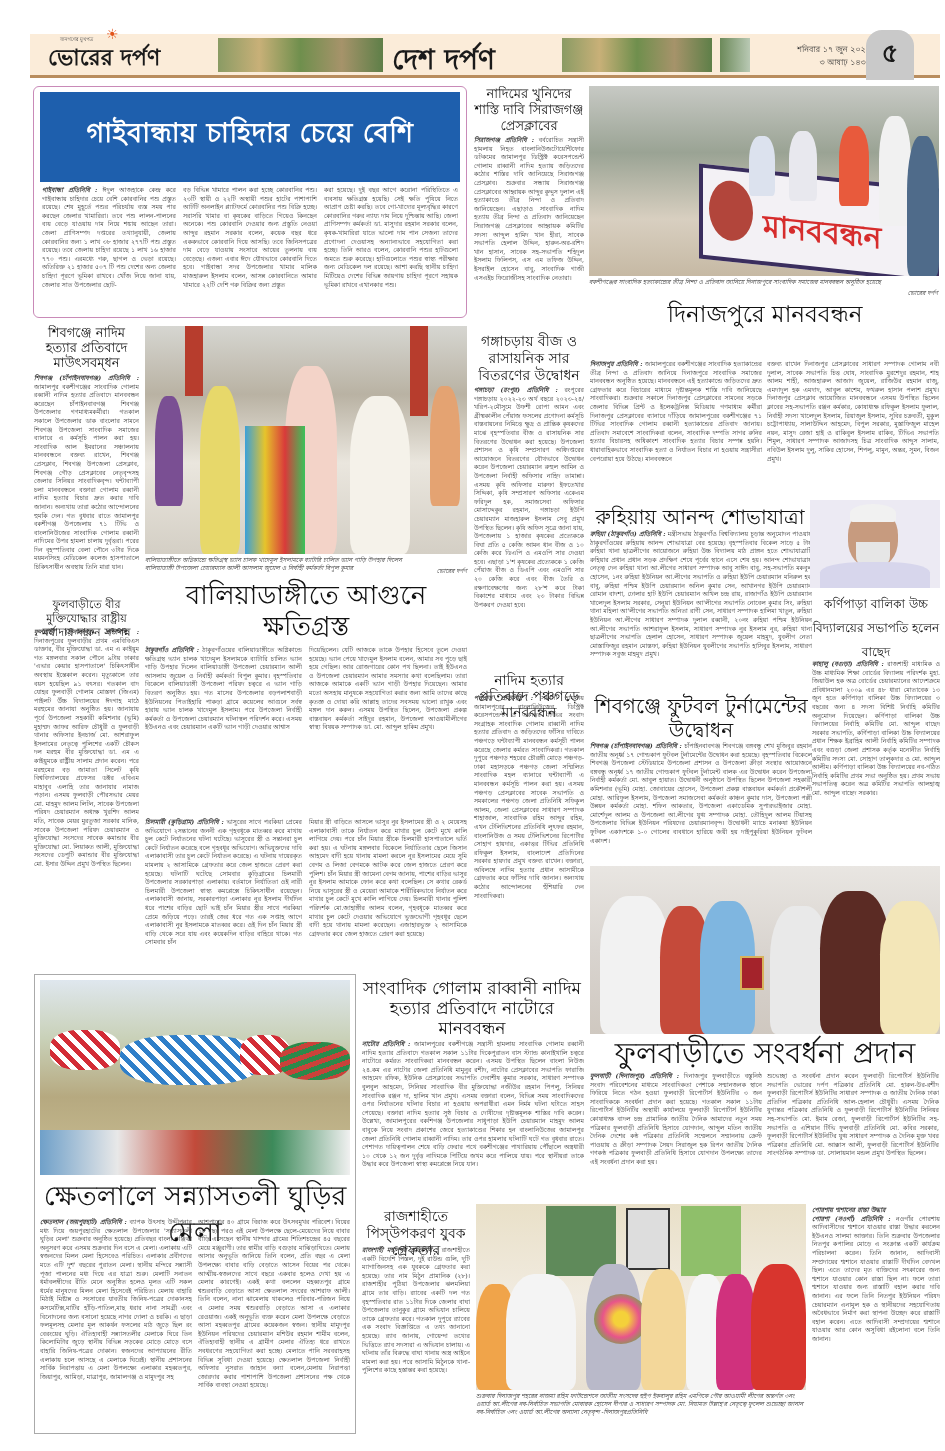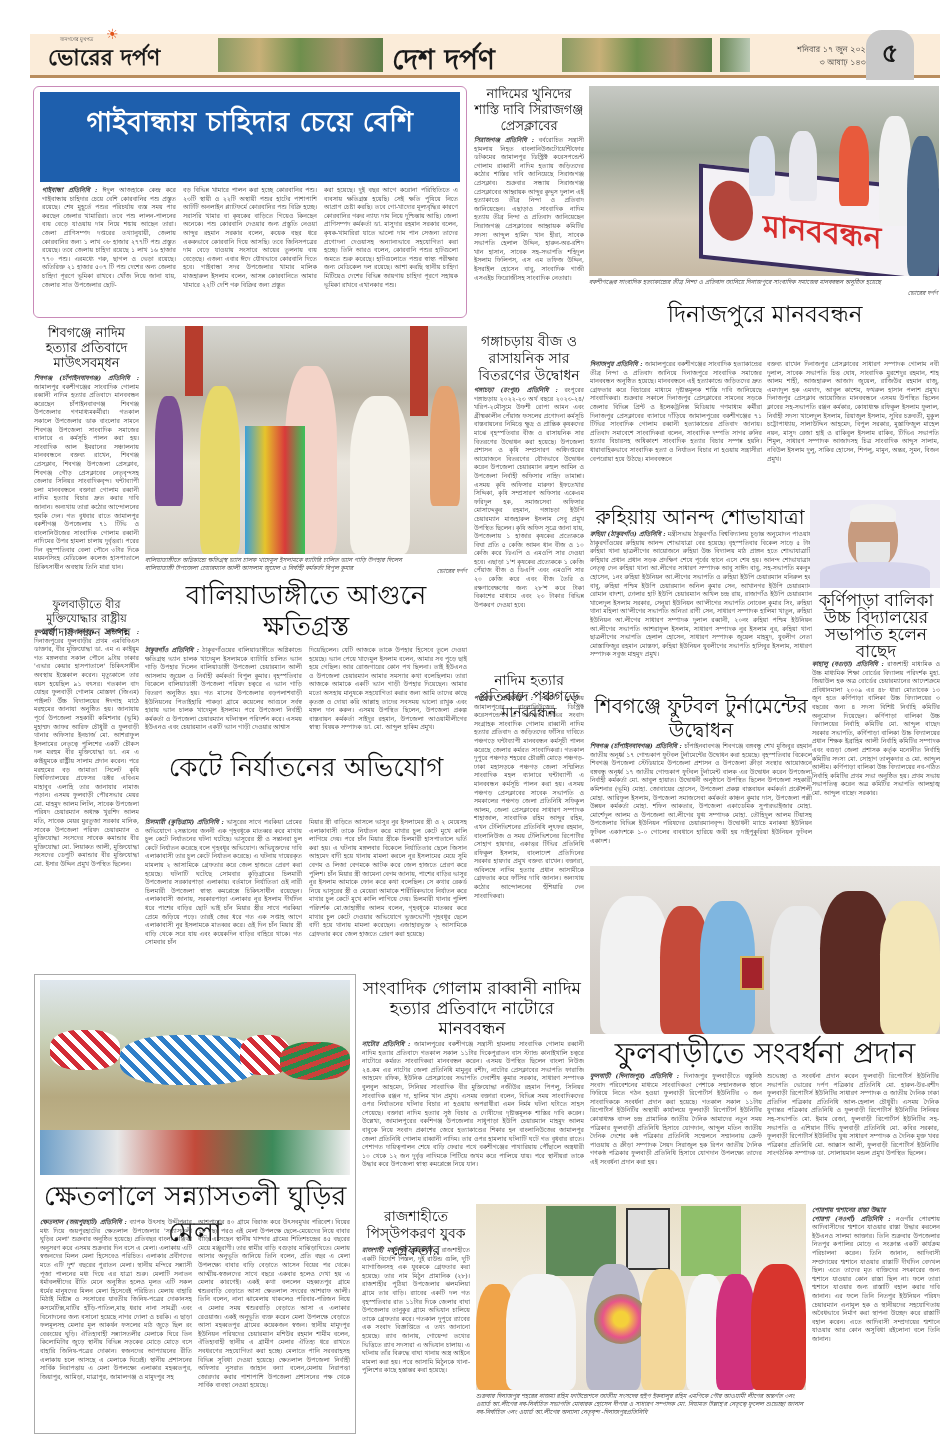--- a/index.html
+++ b/index.html
@@ -7,21 +7,21 @@
   .abs{position:absolute}
   .masthead{left:30px;top:34px;width:910px;height:44px;background:#fbecd9;border-bottom:3px solid #b98d5e}
   .logo{left:48px;top:40px;font-size:22px;font-weight:bold;color:#1a1a1a}
   .logo .sun{color:#e2541a}
   .tagline{left:60px;top:36px;font-size:5px;color:#444}
   .strip{height:34px;top:38px;background:linear-gradient(90deg,#8a9b64,#c8b078,#6f8f4d,#a6936a,#5e7f48)}
   .section-title{left:392px;top:38px;font-size:28px;font-weight:bold}
   .date{right:74px;top:43px;font-size:8px;text-align:right;line-height:13px;color:#333}
   .page-tab{left:866px;top:30px;width:48px;height:50px;background:#c9c9c9;border-radius:16px 16px 0 0;display:flex;align-items:center;justify-content:center;font-size:26px;font-weight:bold}
   .lead-box{left:33px;top:86px;width:434px;height:232px;border:1.5px solid #c98ab8;border-radius:6px}
-  .lead-head{left:40px;top:92px;width:420px;height:90px;background:#1e5fad;color:#fff;text-align:center;font-size:27px;font-weight:bold;line-height:42px;padding-top:9px;letter-spacing:.5px}
+  .lead-head{left:40px;top:92px;width:420px;height:90px;background:#1e5fad;color:#fff;text-align:center;font-size:27px;font-weight:bold;line-height:42px;padding-top:20px;letter-spacing:.5px}
   .txt{font-size:6.2px;line-height:8.6px;text-align:justify;color:#333;overflow:hidden}
   .txt b{font-style:italic}
   .h-small{text-align:center;font-size:16px;line-height:19px;color:#111}
   .h-mid{text-align:center;font-size:25px;line-height:30px;color:#111}
   .h-big{text-align:center;font-size:30px;line-height:36px;color:#111}
   .photo{overflow:hidden}
   .cap{font-size:6px;line-height:8px;font-style:italic;color:#333}
   .credit{font-size:6px;font-style:italic;color:#333;text-align:right}
   .person{position:absolute;border-radius:40% 40% 10% 10%}
 </style>
@@ -93,34 +93,33 @@
 
 <div class="abs h-mid" style="left:590px;top:502px;width:220px;font-size:20px">রুহিয়ায় আনন্দ শোভাযাত্রা</div>
 <div class="abs txt" style="left:590px;top:530px;width:222px;height:162px"><b>রুহিয়া (ঠাকুরগাঁও) প্রতিনিধি :</b> <span>মন্ত্রীসভায় ঠাকুরগাঁও বিশ্ববিদ্যালয় চূড়ান্ত অনুমোদন পাওয়ায় ঠাকুরগাঁওয়ের রুহিয়ায় আনন্দ শোভাযাত্রা বের হয়েছে। বৃহস্পতিবার বিকেল সাড়ে ৫ টায় রুহিয়া থানা ছাত্রলীগের আয়োজনে রুহিয়া উচ্চ বিদ্যালয় মাঠ প্রাঙ্গন হতে শোভাযাত্রাটি রুহিয়ার প্রধান প্রধান সড়ক প্রদক্ষিণ শেষে পূর্বের স্থানে এসে শেষ হয়। আনন্দ শোভাযাত্রায় নেতৃত্ব দেন রুহিয়া থানা আ.লীগের সাধারণ সম্পাদক আবু সাঈদ বাবু, সহ-সভাপতি মকবুল হোসেন, ১নং রুহিয়া ইউনিয়ন আ.লীগের সভাপতি ও রুহিয়া ইউপি চেয়ারম্যান মনিরুল হক বাবু, রুহিয়া পশ্চিম ইউপি চেয়ারম্যান অনিল কুমার সেন, আখানগর ইউপি চেয়ারম্যান রোমান বাদশা, ঢোলার হাট ইউপি চেয়ারম্যান অখিল চন্দ্র রায়, রাজাগাঁও ইউপি চেয়ারম্যান খালেদুল ইসলাম সরকার, সেনুয়া ইউনিয়ন আ'লীগের সভাপতি নোবেল কুমার সিং, রুহিয়া থানা মহিলা আ'লীগের সভাপতি অনিতা রাণী সেন, সাধারণ সম্পাদক হালিমা খাতুন, রুহিয়া ইউনিয়ন আ.লীগের সাধারণ সম্পাদক দুলাল রব্বানী, ২০নং রুহিয়া পশ্চিম ইউনিয়ন আ.লীগের সভাপতি আশরাফুল ইসলাম, সাধারণ সম্পাদক নুর ইসলাম নুর, রুহিয়া থানা ছাত্রলীগের সভাপতি হেলাল হোসেন, সাধারণ সম্পাদক জুয়েল মাহমুদ, যুবলীগ নেতা মোস্তাফিজুর রহমান মোস্তফা, রুহিয়া ইউনিয়ন যুবলীগের সভাপতি হাসিবুর ইসলাম, সাধারণ সম্পাদক সবুজ মাহমুদ প্রমুখ।</span></div>
 
 <div class="abs photo" style="left:810px;top:500px;width:130px;height:88px;background:#eceaf3">
   <div class="abs" style="left:38px;top:8px;width:50px;height:60px;border-radius:45%;background:#c79b7f"></div>
   <div class="abs" style="left:40px;top:4px;width:46px;height:18px;border-radius:50% 50% 10% 10%;background:#f1f1f1"></div>
   <div class="abs" style="left:46px;top:42px;width:34px;height:28px;border-radius:0 0 50% 50%;background:#e6e6e6"></div>
   <div class="abs" style="left:10px;top:62px;width:110px;height:26px;border-radius:40% 40% 0 0;background:#d7d6ec"></div>
 </div>
-<div class="abs h-small" style="left:812px;top:592px;width:128px;font-size:17px;line-height:17px">কর্ণিপাড়া বালিকা উচ্চ বিদ্যালয়ের সভাপতি হলেন বাছেদ</div>
+<div class="abs h-small" style="left:812px;top:592px;width:128px;font-size:12px;line-height:24px">কর্ণিপাড়া বালিকা উচ্চ বিদ্যালয়ের সভাপতি হলেন বাছেদ</div>
 <div class="abs txt" style="left:812px;top:660px;width:128px;height:208px"><b>কাহালু (বগুড়া) প্রতিনিধি :</b> <span>রাজশাহী মাধ্যমিক ও উচ্চ মাধ্যমিক শিক্ষা বোর্ডের বিদ্যালয় পরিদর্শক মুহা. জিয়াউল হক অত্র বোর্ডের চেয়ারম্যানের আদেশক্রমে প্রবিধানমালা ২০০৯ এর ৪৮ ধারা মোতাবেক ১৩ জুন হতে কর্ণিপাড়া বালিকা উচ্চ বিদ্যালয়ের ৩ বছরের জন্য ৪ সদস্য বিশিষ্ট নির্বাহি কমিটির অনুমোদন দিয়েছেন। কর্ণিপাড়া বালিকা উচ্চ বিদ্যালয়ের নির্বাহি কমিটির মো. আব্দুল বাছেদ সরকার সভাপতি, কর্ণিপাড়া বালিকা উচ্চ বিদ্যালয়ের প্রধান শিক্ষক ইব্রাহিম আলী নির্বাহি কমিটির সম্পাদক এবং বগুড়া জেলা প্রশাসক কর্তৃক মনোনীত নির্বাহি কমিটির সদস্য মো. সোহাগ তালুকদার ও মো. আব্দুল আলীম। কর্ণিপাড়া বালিকা উচ্চ বিদ্যালয়ের নব-গঠিত নির্বাহি কমিটির প্রথম সভা অনুষ্ঠিত হয়। প্রথম সভায় সভাপতিত্ব করেন অত্র কমিটির সভাপতি আলহাজ্ব মো. আব্দুল বাছেদ সরকার।</span></div>
 
 <div class="abs h-small" style="left:34px;top:598px;width:105px;font-size:11px;line-height:14px">ফুলবাড়ীতে বীর মুক্তিযোদ্ধার রাষ্ট্রীয় মর্যাদায় দাফন সম্পন্ন</div>
 <div class="abs txt" style="left:34px;top:628px;width:105px;height:332px"><b>ফুলবাড়ী (দিনাজপুর) প্রতিনিধি :</b> <span>দিনাজপুরের ফুলবাড়ীর প্রথম এমবিবিএস ডাক্তার, বীর মুক্তিযোদ্ধা ডা. এম এ কাইয়ুম গত মঙ্গলবার সকাল পৌনে ৯টায় ঢাকার 'এভার কেয়ার হাসপাতালে' চিকিৎসাধীন অবস্থায় ইন্তেকাল করেন। মৃত্যুকালে তার বয়স হয়েছিল ৯১ বৎসর। গতকাল বাদ যোহর ফুলবাড়ী গোলাম মোস্তফা (জিএম) পাইলট উঁচ্চ বিদ্যালয়ের ঈদগাহ মাঠে মরহুমের জানাযা অনুষ্ঠিত হয়। জানাযায় পূর্বে উপজেলা সহকারী কমিশনার (ভূমি) মুহাম্মদ জাফর আরিফ চৌধুরী ও ফুলবাড়ী থানার অফিসার ইনচার্জ মো. আশরাফুল ইসলামের নেতৃত্বে পুলিশের একটি চৌকস দল মরহুম বীর মুক্তিযোদ্ধা ডা. এম এ কাইয়ুমকে রাষ্ট্রীয় সালাম প্রদান করেন। পরে মরহুমের বড় জামাতা সিলেট কৃষি বিশ্ববিদ্যালয়ের প্রফেসর ডক্টর এবিএম মাহাবুব এলাহি তার জানাযার নামাজ পড়ান। এসময় ফুলবাড়ী পৌরসভার মেয়র মো. মাহমুদ আলম লিটন, সাবেক উপজেলা পরিষদ চেয়ারম্যান অধ্যক্ষ খুরশিদ আলম মতি, সাবেক মেয়র মুরতুজা সরকার মানিক, সাবেক উপজেলা পরিষদ চেয়ারম্যান ও মুক্তিযোদ্ধা সংসদের সাবেক কমান্ডার বীর মুক্তিযোদ্ধা মো. লিয়াকত আলী, মুক্তিযোদ্ধা সংসদের ডেপুটি কমান্ডার বীর মুক্তিযোদ্ধা মো. ইসার উদ্দিন প্রমুখ উপস্থিত ছিলেন।</span></div>
 
 <div class="abs h-mid" style="left:145px;top:580px;width:322px;font-size:26px;line-height:31px">
     <div>বালিয়াডাঙ্গীতে আগুনে ক্ষতিগ্রস্ত</div>
   </div>
 <div class="abs txt" style="left:145px;top:646px;width:157px;height:94px"><b>ঠাকুরগাঁও প্রতিনিধি :</b> <span>ঠাকুরগাঁওয়ের বালিয়াডাঙ্গীতে অগ্নিকান্ডে ক্ষতিগ্রস্থ ভ্যান চালক খাদেমুল ইসলামকে ব্যাটারি চালিত ভ্যান গাড়ি উপহার দিলেন বালিয়াডাঙ্গী উপজেলা চেয়ারম্যান আলী আসলাম জুয়েল ও নির্বাহী কর্মকর্তা বিপুল কুমার। বৃহস্পতিবার বিকেলে বালিয়াডাঙ্গী উপজেলা পরিষদ চত্বরে এ ভ্যান গাড়ি বিতরণ অনুষ্ঠিত হয়। গত মাসের উপজেলার বড়পলাশবাড়ী ইউনিয়নের পিতাইহারি পাকড়া গ্রামে কয়েলের আগুনে সর্বস্ব হারায় ভ্যান চালক খাদেমুল ইসলাম। পরে উপজেলা নির্বাহী কর্মকর্তা ও উপজেলা চেয়ারম্যান ঘটনাস্থল পরিদর্শন করে। এসময় ইউএনও এবং চেয়ারম্যান একটি ভ্যান গাড়ী দেওয়ার আশ্বাস</span></div>
 <div class="abs txt" style="left:309px;top:646px;width:158px;height:94px">দিয়েছিলেন। যেটি আজকে তাকে উপহার হিসেবে তুলে দেওয়া হয়েছে। ভ্যান পেয়ে খাদেমুল ইসলাম বলেন, আমার সব পুড়ে ছাই হয়ে গেছিল। আর রোজগারের কোন পথ ছিলনা। তাই ইউএনও ও উপজেলা চেয়ারম্যান আমার সমস্যার কথা বলেছিলাম। তারা আজকে আমাকে একটি ভ্যান গাড়ী উপহার দিয়েছেন। আমার মতো অসহায় মানুষকে সহযোগিতা করার জন্য আমি তাদের কাছে কৃতজ্ঞ ও দোয়া করি আল্লাহ তাদের সবসময় ভালো রাখুক এবং মঙ্গল দান করুন। এসময় উপস্থিত ছিলেন, উপজেলা প্রকল্প বাস্তবায়ন কর্মকর্তা সাইদুর রহমান, উপজেলা আওয়ামীলীগের স্বাস্থ্য বিষয়ক সম্পাদক ডা. মো. আব্দুল হাকিম প্রমুখ।</div>
 
 <div class="abs h-mid" style="left:145px;top:752px;width:322px;font-size:26px;line-height:31px">
-    <div>কেটে নির্যাতনের অভিযোগ</div>
   </div>
 <div class="abs txt" style="left:145px;top:818px;width:157px;height:146px"><b>চিলমারী (কুড়িগ্রাম) প্রতিনিধি :</b> <span>ভাসুরের সাথে পরকিয়া প্রেমের অভিযোগে ২সন্তানের জননী এক গৃহবধূকে মাতব্বর করে মাথায় চুল কেটে নির্যাতনের ঘটনা ঘটেছে। ভাসুরের স্ত্রী ও সন্তানরা চুল কেটে নির্যাতন করেছে বলে গৃহবধূর অভিযোগ। অভিযুক্তদের দাবি এলাকাবাসী তার চুল কেটে নির্যাতন করেছে। এ ঘটনায় দায়েরকৃত মামলায় ২ আসামিকে গ্রেফতার করে জেল হাজতে প্রেরণ করা হয়েছে। ঘটনাটি ঘটেছে সোমবার কুড়িগ্রামের চিলমারী উপজেলার সরকারপাড়া এলাকায়। বর্তমানে নির্যাতিতা ওই নারী চিলমারী উপজেলা স্বাস্থ্য কমপ্লেক্সে চিকিৎসাধীন রয়েছেন। এলাকাবাসী জানায়, সরকারপাড়া এলাকার নুর ইসলাম দীর্ঘদিন ধরে পাশের বাড়ির ছোট ভাই চাঁন মিয়ার স্ত্রীর সাথে পরকিয়া প্রেমে জড়িয়ে পড়ে। তারই জের ধরে গত এক সপ্তাহ আগে এলাকাবাসী নুর ইসলামকে মাতব্বর করে। ওই দিন চাঁন মিয়ার স্ত্রী বাড়ি থেকে সরে যায় এবং কয়েকদিন বাড়ির বাহিরে থাকে। গত সোমবার চাঁন</span></div>
 <div class="abs txt" style="left:309px;top:818px;width:158px;height:146px">মিয়ার স্ত্রী বাড়িতে আসলে ভাসুর নুর ইসলামের স্ত্রী ও ২ মেয়েসহ এলাকাবাসী তাকে নির্যাতন করে মাথার চুল কেটে মুখে কালি লাগিয়ে দেয়। পরে চাঁন মিয়ার স্ত্রীকে চিলমারী হাসপাতালে ভর্তি করা হয়। এ ঘটনায় মঙ্গলবার বিকেলে নির্যাতিতার ছেলে জিসান আহমেদ বাদী হয়ে থানায় মামলা করলে নুর ইসলামের মেয়ে সুমি বেগম ও লিজা বেগমকে আটক করে জেল হাজতে প্রেরণ করে পুলিশ। চাঁন মিয়ার স্ত্রী জামেনা বেগম জানায়, পাশের বাড়ির ভাসুর নুর ইসলাম আমাকে ফোন করে কথা বলেছিল। সে কথার রেকর্ড নিয়ে ভাসুরের স্ত্রী ও মেয়েরা আমাকে শারীরিকভাবে নির্যাতন করে মাথার চুল কেটে মুখে কালি লাগিয়ে দেয়। চিলমারী থানার পুলিশ পরিদর্শক মো.জাহাঙ্গীর আলম বলেন, গৃহবধূকে মাতব্বর করে মাথার চুল কেটে দেওয়ার অভিযোগে ভুক্তভোগী গৃহবধূর ছেলে বাদী হয়ে থানায় মামলা করেছেন। এজাহারভুক্ত ২ আসামিকে গ্রেফতার করে জেল হাজতে প্রেরণ করা হয়েছে।</div>
 
 <div class="abs h-small" style="left:474px;top:672px;width:110px;font-size:14px;line-height:16px">নাদিম হত্যার প্রতিবাদে পঞ্চগড়ে মানববন্ধন</div>
 <div class="abs txt" style="left:474px;top:694px;width:110px;height:268px"><b>পঞ্চগড় প্রতিনিধি :</b> <span>সন্ত্রাসী হামলায় জামালপুরের বাংলানিউজের ডিস্ট্রিক্ট করেসপন্ডেন্ট ও একাত্তর টিভির সংবাদ সংগ্রাহক সাংবাদিক গোলাম রাব্বানী নাদিম হত্যার প্রতিবাদ ও জড়িতদের ফাঁসির দাবিতে পঞ্চগড়ে ঘন্টাব্যাপী মানববন্ধন কর্মসূচী পালন করেছে জেলার কর্মরত সাংবাদিকরা। গতকাল দুপুরে পঞ্চগড় শহরের চৌরঙ্গী মোড়ে পঞ্চগড়-ঢাকা মহাসড়কে পঞ্চগড় জেলা সম্মিলিত সাংবাদিক মহল ব্যানারে ঘন্টাব্যাপী এ মানববন্ধন কর্মসূচি পালন করা হয়। এসময় পঞ্চগড় প্রেসক্লাবের সাবেক সভাপতি ও সমকালের পঞ্চগড় জেলা প্রতিনিধি সফিকুল আলম, জেলা প্রেসক্লাবের সাধারণ সম্পাদক শাহাজাল, সাংবাদিক রহিম আব্দুর রহিম, এখন টেলিভিশনের প্রতিনিধি লুৎফর রহমান, বাংলানিউজ ও সময় টেলিভিশনের রিপোর্টার সোহাগ হায়দার, একাত্তর টিভির প্রতিনিধি রফিকুল ইসলাম, বাংলাদেশ প্রতিদিনের সরকার হায়দার প্রমুখ বক্তব্য রাখেন। বক্তারা, অবিলম্বে নাদিম হত্যার প্রধান আসামীকে গ্রেফতার করে ফাঁসির দাবি জানান। অন্যথায় কঠোর আন্দোলনের হুঁশিয়ারি দেন সাংবাদিকরা।</span></div>
 
 <div class="abs h-mid" style="left:590px;top:694px;width:222px;font-size:20px;line-height:24px">শিবগঞ্জে ফুটবল টুর্নামেন্টের উদ্বোধন</div>
 <div class="abs txt" style="left:590px;top:742px;width:222px;height:120px"><b>শিবগঞ্জ (চাঁপাইনবাবগঞ্জ) প্রতিনিধি :</b> <span>চাঁপাইনবাবগঞ্জ শিবগঞ্জে বঙ্গবন্ধু শেখ মুজিবুর রহমান জাতীয় অনূর্ধ্ব ১৭ গোল্ডকাপ ফুটবল টুর্নামেন্টের উদ্বোধন করা হয়েছে। বৃহস্পতিবার বিকেলে শিবগঞ্জ উপজেলা স্টেডিয়ামে উপজেলা প্রশাসন ও উপজেলা ক্রীড়া সংস্থার আয়োজনে বঙ্গবন্ধু অনূর্ধ্ব ১৭ জাতীয় গোল্ডকাপ ফুটবল টুর্নামেন্ট বালক এর উদ্বোধন করেন উপজেলা নির্বাহী কর্মকর্তা মো. আবুল হায়াত। উদ্বোধনী অনুষ্ঠানে উপস্থিত ছিলেন উপজেলা সহকারী কমিশনার (ভূমি) মোহা. জোবায়ের হোসেন, উপজেলা প্রকল্প বাস্তবায়ন কর্মকর্তা প্রকৌশলী মোহা. আরিফুল ইসলাম, উপজেলা সমাজসেবা কর্মকর্তা কাঞ্চন কুমার দাস, উপজেলা পল্লী উন্নয়ন কর্মকর্তা মোহা. শফিন আকতার, উপজেলা একাডেমিক সুপারভাইজার মোহা. মোর্শেদুল আলম ও উপজেলা আ.লীগের যুগ্ম সম্পাদক মোহা. তৌহিদুল আলম টিয়াসহ উপজেলার বিভিন্ন ইউনিয়ন পরিষদের চেয়ারম্যানবৃন্দ। উদ্বোধনী ম্যাচে মনাকষা ইউনিয়ন ফুটবল একাদশকে ১-০ গোলের ব্যবধানে হারিয়ে জয়ী হয় দাইপুকুরিয়া ইউনিয়ন ফুটবল একাদশ।</span></div>
 

